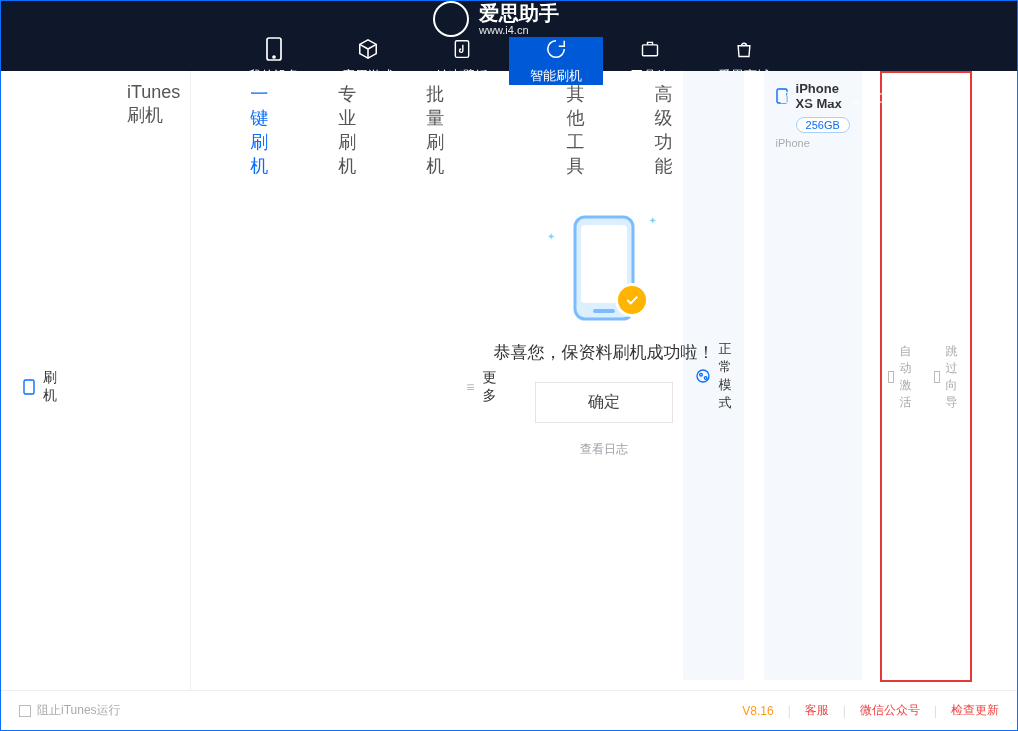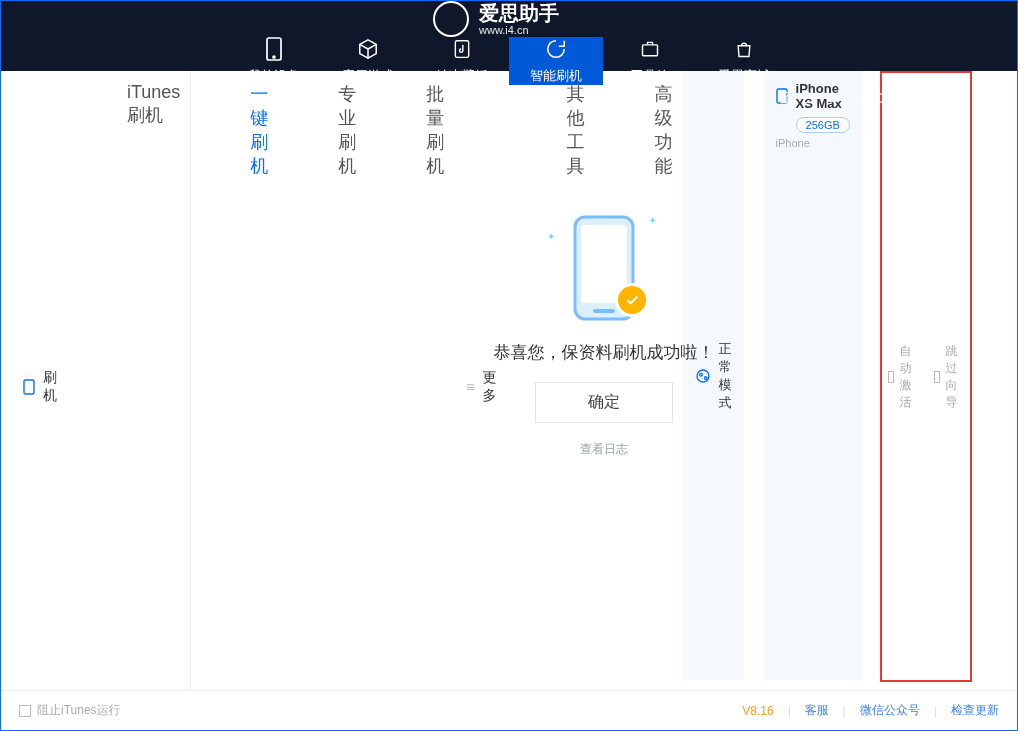--- a/index.html
+++ b/index.html
@@ -44,21 +44,21 @@
 .badge-chk { position:absolute; right:-10px; bottom:6px; width:34px; height:34px; background:#ffb400; border-radius:50%; border:3px solid #fff; display:flex; align-items:center; justify-content:center; }
 .sparkle { position:absolute; font-size:10px; color:#7cd6ff; }
 .s1{ left:-22px; top:18px; } .s2{ right:-18px; top:2px; }
 .msg { font-size:17px; font-weight:500; }
 .confirm-btn { border:1px solid #e3e3e3; background:#fff; padding:9px 52px; font-size:16px; color:#444; cursor:pointer; }
 .loglink { font-size:12px; color:#9aa0a6; cursor:pointer; }
 
 
 .footer { height:40px; border-top:1px solid #eee; display:flex; align-items:center; padding:0 18px; font-size:12px; color:#999; gap:18px; }
 .ft-right { margin-left:auto; display:flex; align-items:center; gap:14px; }
-.ft-link { color:#3b82f6; cursor:pointer; }
+.ft-link { color:#ef4444; cursor:pointer; }
 .ft-sep { color:#ddd; }
 .ver { color:#ff9a1a; }
 
 svg { display:block; }
 </style>
 </head>
 <body>
 
 <div class="win">
 

